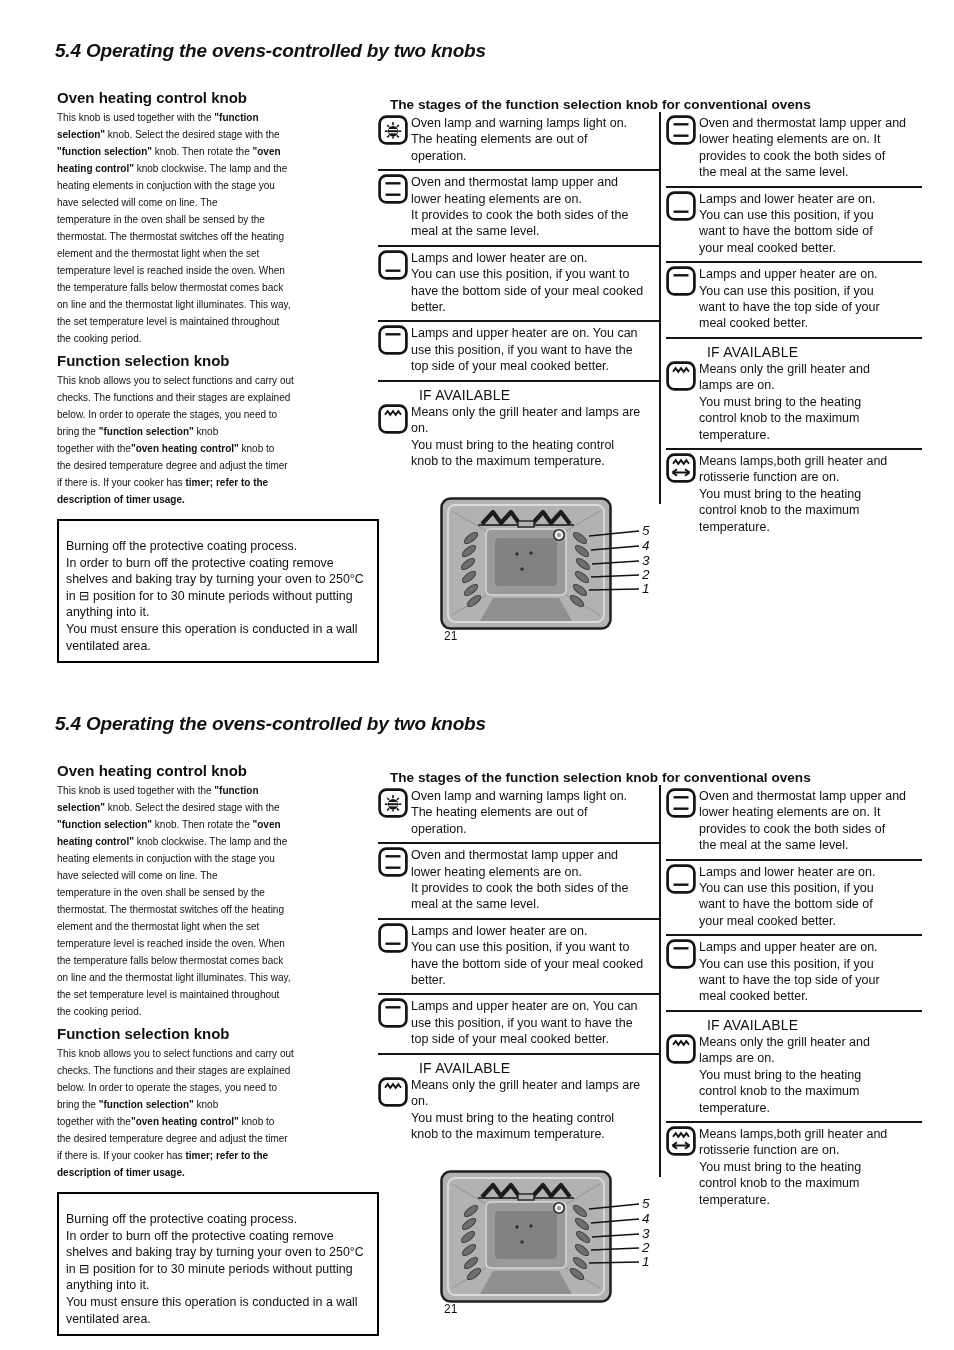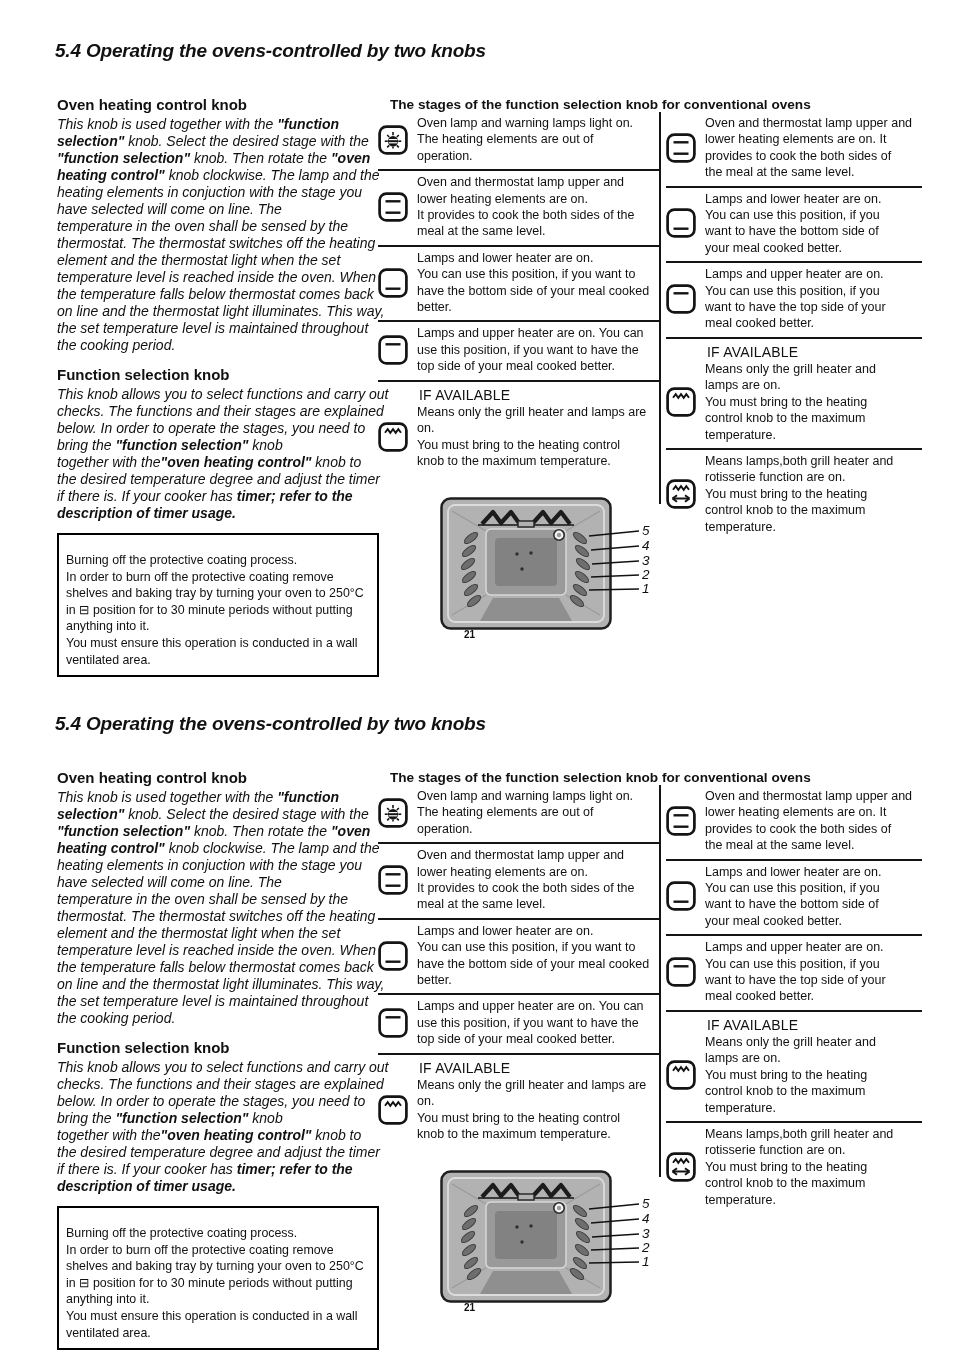--- a/index.html
+++ b/index.html
@@ -6,43 +6,43 @@
   body{
     width:954px;height:1350px;
     background:#ffffff;color:#111;
     font-family:"Liberation Sans",sans-serif;
     position:relative;overflow:hidden;
     -webkit-font-smoothing:antialiased;
   }
   .page{position:relative;width:954px;height:673px;}
   .h1{position:absolute;left:55px;top:40px;margin:0;font-size:19px;font-weight:bold;letter-spacing:-0.2px;font-style:italic;}
   .left-col{position:absolute;left:57px;top:84px;width:334px;}
-  .left-col h2{margin:12px 0 3px 0;font-size:15px;font-weight:bold;}
-  .body{margin:0 0 4px 0;font-size:14px;line-height:17px;white-space:pre-line;font-style:italic;}
+  .left-col h2{margin:5px 0 3px 0;font-size:15px;font-weight:bold;}
+  .body{margin:0 0 4px 0;font-size:10px;line-height:17px;white-space:pre-line;}
   .b{font-weight:bold;}
   .warnbox{
     margin-top:11px;width:322px;box-sizing:border-box;
     border:2px solid #000;padding:17px 7px 7px 7px;
     font-size:12.4px;line-height:16.6px;white-space:pre-line;
   }
   .stages-head{position:absolute;left:378px;top:85px;margin:12px;font-size:13.6px;font-weight:bold;width:575px;}
   .col{position:absolute;top:112px;}
   .col1{left:378px;width:282px;}
   .col2{left:666px;width:256px;}
   .vdiv{position:absolute;left:659px;top:112px;width:2px;height:392px;background:#151515;}
   .stage-item{padding:3px 0 5px 0;border-bottom:2px solid #151515;}
   .col .stage-item:last-child{border-bottom:none;}
-  .stage-row{display:flex;align-items:center;gap:9px;}
+  .stage-row{display:flex;gap:3px;}
   .stage-icon{flex:0 0 30px;width:30px;height:30px;}
   .stage-icon svg{display:block;}
   .stage-text{font-size:12.5px;line-height:16.4px;white-space:pre-line;}
   .stage-note{font-size:14px;margin:2px 0 1px 41px;letter-spacing:0.2px;}
   .figure{position:absolute;left:440px;top:497px;width:218px;height:137px;}
   .figure svg{display:block;}
-  .pageno{position:absolute;left:464px;top:629px;font-size:10px;font-weight:bold;}
+  .pageno{position:absolute;left:444px;top:629px;font-size:12px;font-weight:normal;}
 </style>
 </head>
 <body>
 
   <section class="page">
     <h1 class="h1">5.4 Operating the ovens-controlled by two knobs</h1>
 
     <div class="left-col">
       <h2>Oven heating control knob</h2>
       <p class="body"><span>This knob is used together with the </span><span class="b">"function

